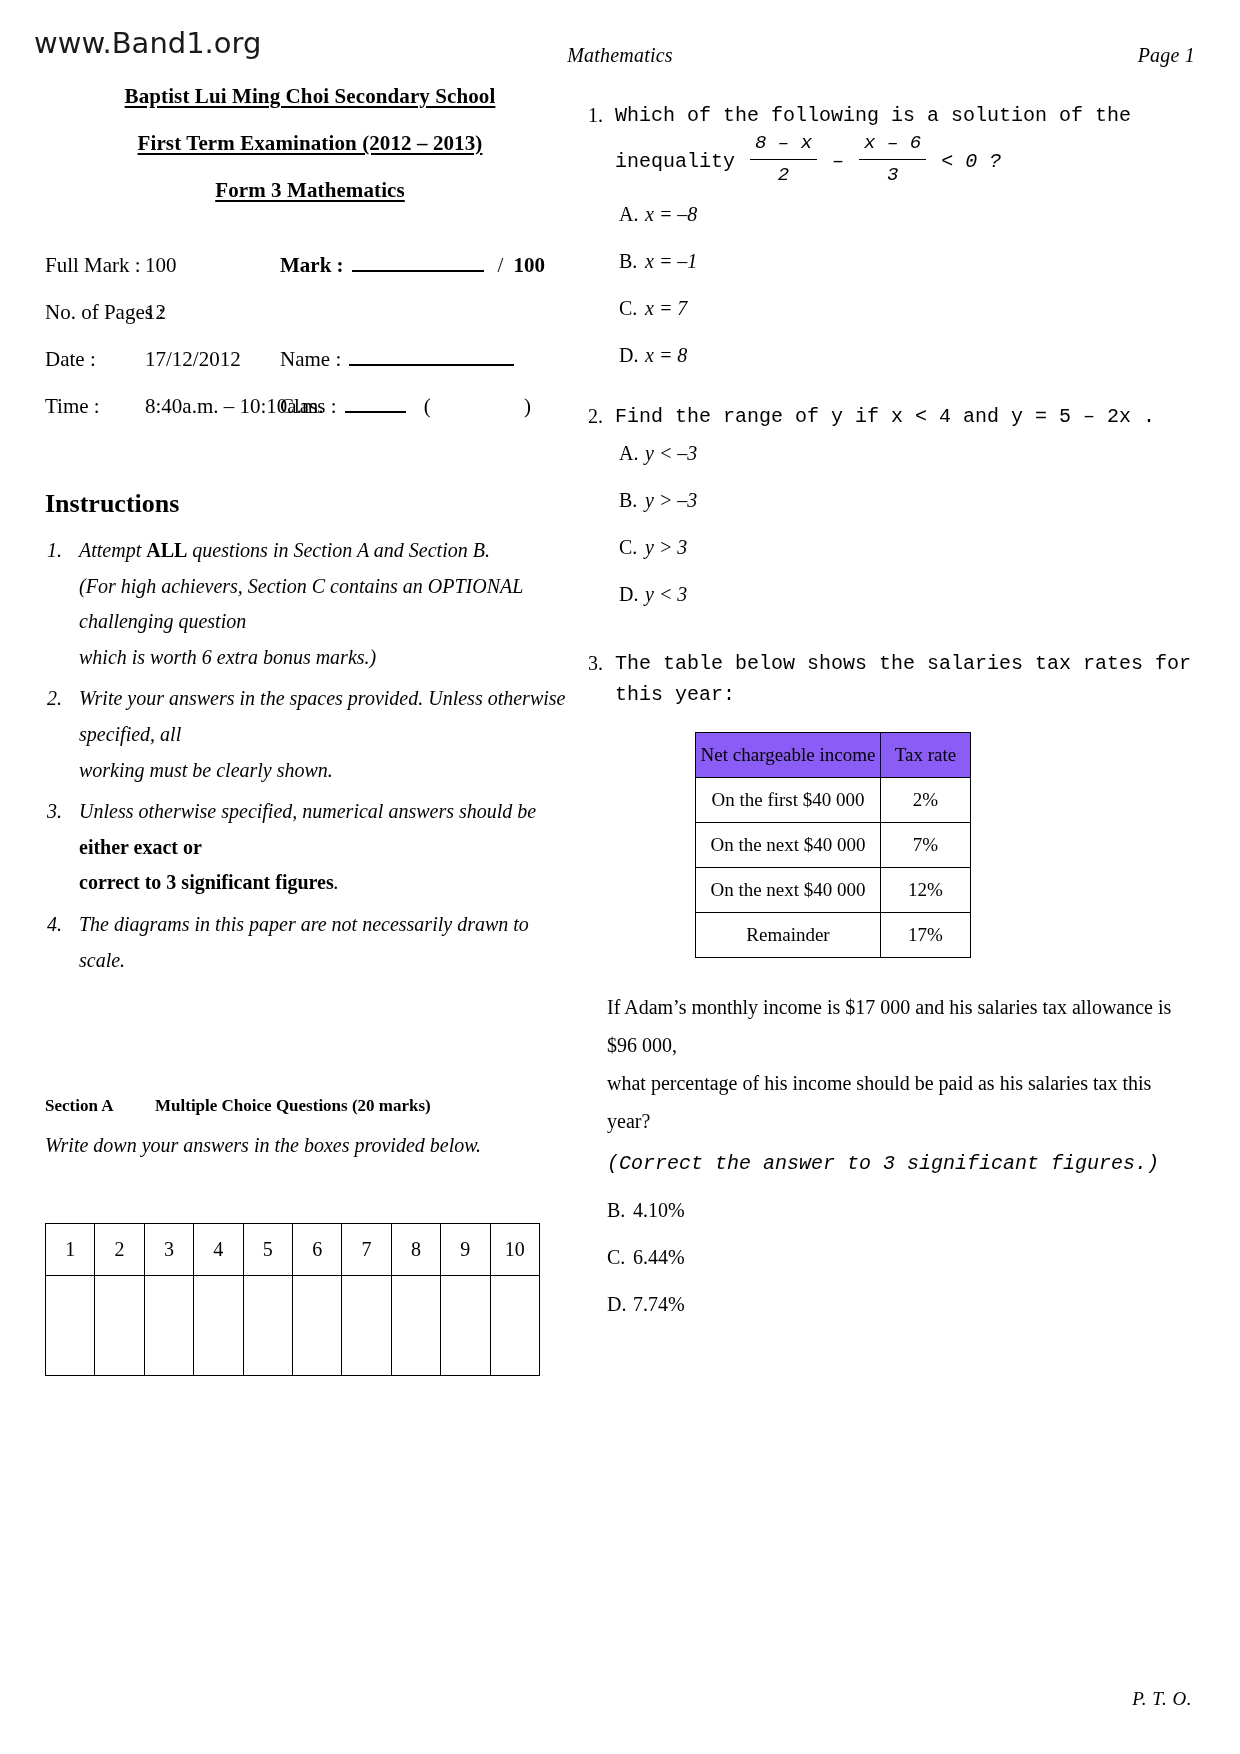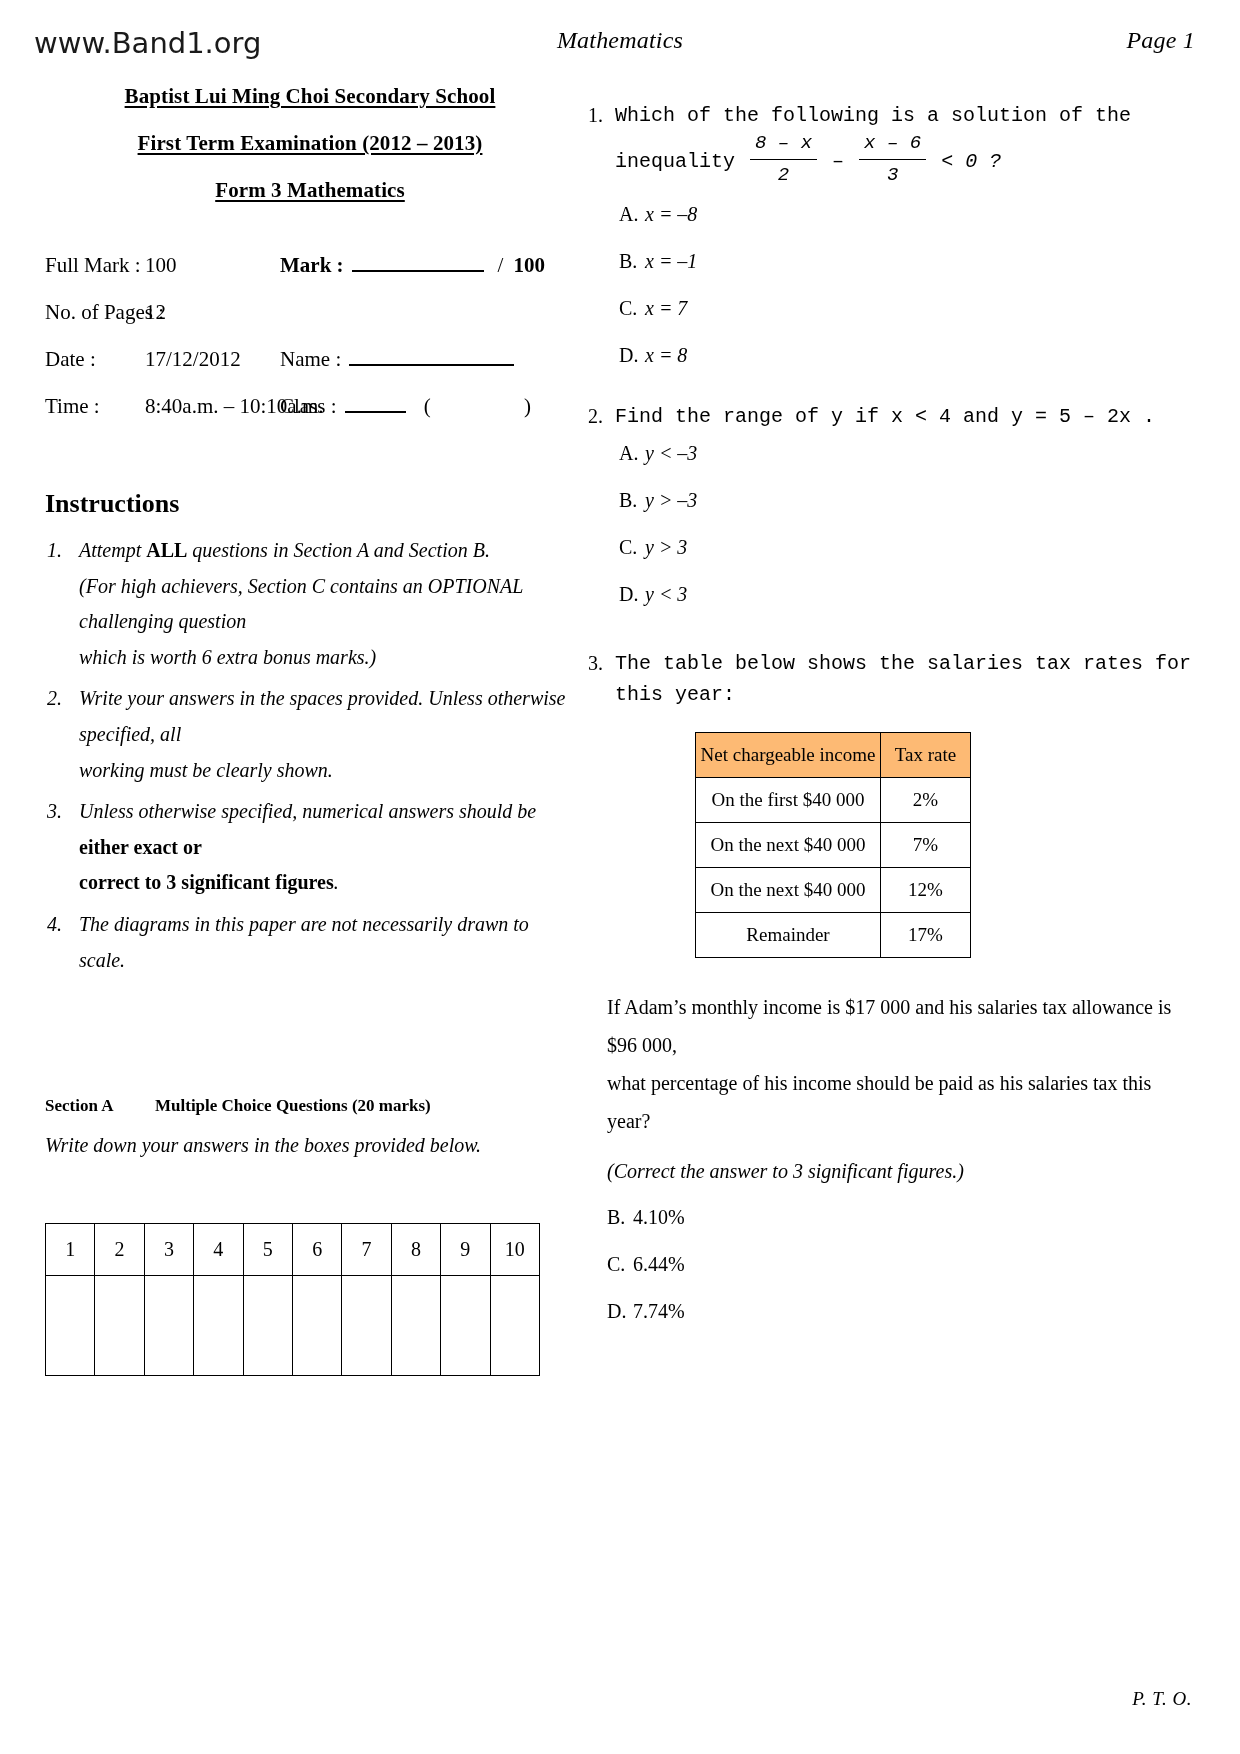--- a/index.html
+++ b/index.html
@@ -16,26 +16,26 @@
   .page {
     position: relative;
     width: 1240px;
     height: 1754px;
     padding: 0;
   }
 
   
   .runhead {
     position: absolute;
-    top: 27px; left: 45px; right: 45px;
+    top: 44px; left: 45px; right: 45px;
     height: 34px;
     display: flex;
     align-items: baseline;
     font-style: italic;
-    font-size: 24px;
+    font-size: 20px;
     letter-spacing: .2px;
   }
   .runhead .rh-left  { width: 33%; text-align: left; color:#111; }
   .runhead .rh-mid   { width: 34%; text-align: center; }
   .runhead .rh-right { width: 33%; text-align: right; }
 
   
   .watermark {
     position: absolute;
     top: 24px; left: 30px;
@@ -204,30 +204,30 @@
     width: 275px;
     table-layout: fixed;
   }
   table.tax th, table.tax td {
     border: 1.6px solid #000;
     text-align: center;
     font-size: 19px;
     font-weight: normal;
     padding: 11px 4px;
   }
-  table.tax thead th { background: #fdba74; }
+  table.tax thead th { background: #8b5cf6; }
   table.tax col.c1 { width: 185px; }
   table.tax col.c2 { width: 90px; }
 
   .q3-body {
     margin: 30px 0 0 22px;
     font-size: 20px;
     line-height: 1.9;
   }
-  .q3-note { font-style: italic; margin-top: 12px; }
+  .q3-note { font-style: italic; margin-top: 5px; font-family: Liberation Mono, monospace; }
   .q3-opts { margin: 16px 0 0 22px; }
 
   
   .pto {
     position: absolute;
     right: 48px;
     bottom: 44px;
     font-style: italic;
     font-size: 19px;
     letter-spacing: .5px;

